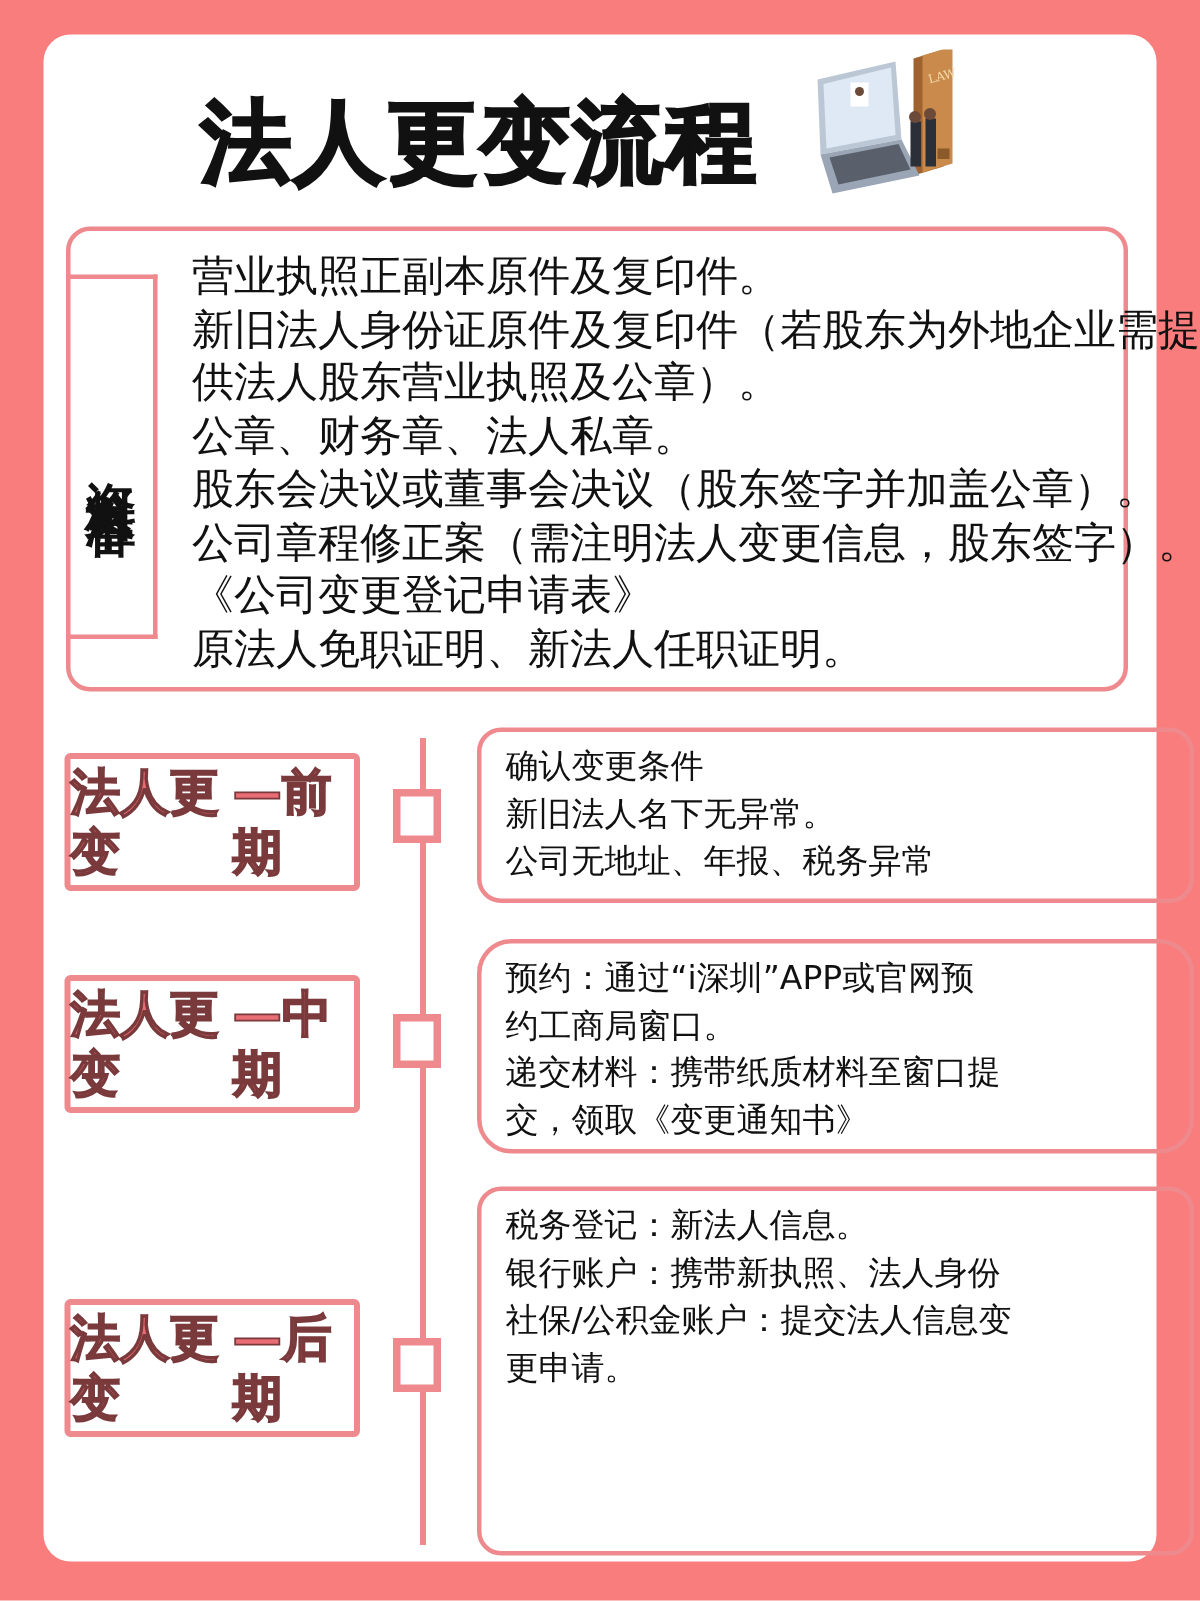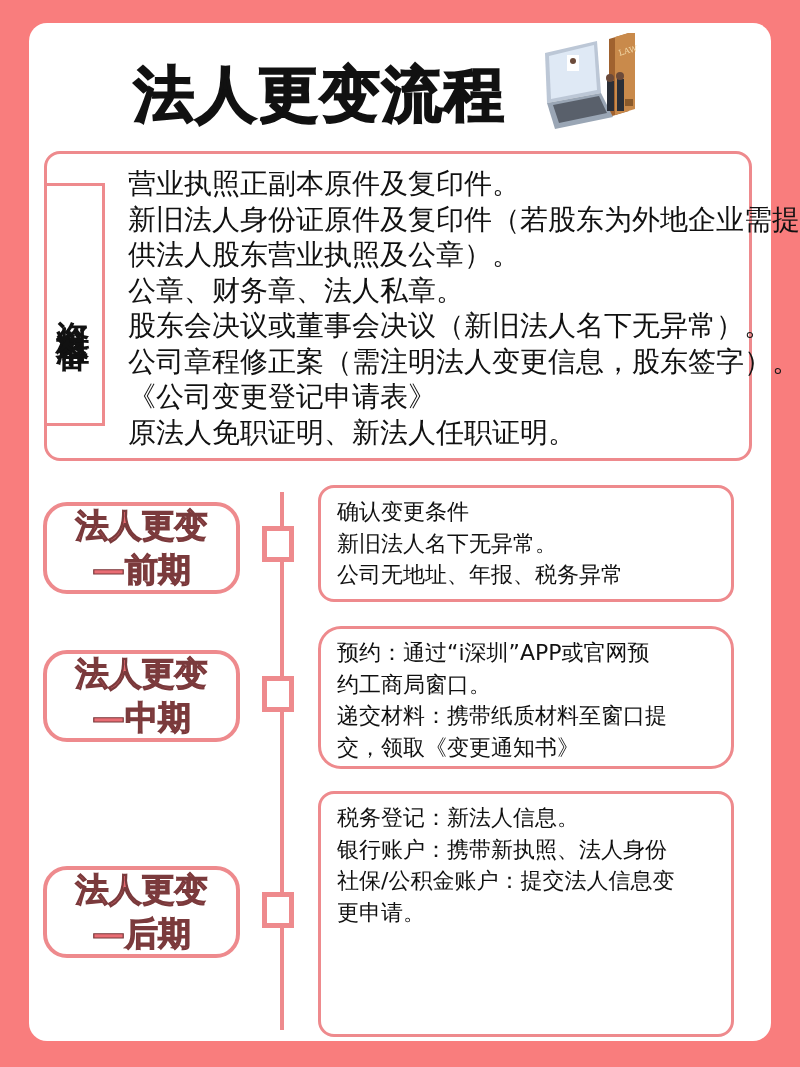--- a/index.html
+++ b/index.html
@@ -36,29 +36,29 @@
   }
   .prep-list { position: absolute; left: 128px; top: 166px; margin: 0; padding: 0; list-style: none; }
   .prep-list li { font-size: 28px; line-height: 35.5px; color: #111; white-space: nowrap; font-weight: 500; }
   .timeline-line { position: absolute; left: 280px; top: 492px; width: 4px; height: 538px; background: #ee8a8d; }
   .node {
     position: absolute; left: 262px; width: 32px; height: 36px;
     border: 5px solid #ee8a8d; background: #fff; box-sizing: border-box;
   }
   .phase {
     position: absolute; left: 43px; width: 197px; height: 92px;
-    border: 4px solid #ee8a8d; border-radius: 24px; box-sizing: border-box;
-    display: flex; flex-direction: column; align-items: center; justify-content: space-between;
+    border: 4px solid #ee8a8d; border-radius: 4px; box-sizing: border-box;
+    display: flex; align-items: center; justify-content: space-between;
   }
   .phase span {
     font-size: 33px; font-weight: 900; color: #e96d74; line-height: 40px;
     -webkit-text-stroke: 1.2px #7a3a3c;
   }
   .detail {
-    position: absolute; left: 318px; width: 416px;
+    position: absolute; left: 318px; width: 478px;
     border: 3px solid #ee8a8d; border-radius: 16px; box-sizing: border-box;
     padding: 8px 26px 0 16px;
   }
   .detail p { margin: 0; font-size: 22px; line-height: 31.5px; color: #111; font-weight: 500; }
 </style>
 </head>
 <body>
 
 <div class="card"></div>
 
@@ -83,21 +83,21 @@
 
 <div class="prep-box"></div>
 <div class="prep-label">
   <span>资料准备</span>
 </div>
 <ul class="prep-list">
   <li>营业执照正副本原件及复印件。</li>
   <li>新旧法人身份证原件及复印件（若股东为外地企业需提</li>
   <li>供法人股东营业执照及公章）。</li>
   <li>公章、财务章、法人私章。</li>
-  <li>股东会决议或董事会决议（新旧法人名下无异常）。</li>
+  <li>股东会决议或董事会决议（股东签字并加盖公章）。</li>
   <li>公司章程修正案（需注明法人变更信息，股东签字）。</li>
   <li>《公司变更登记申请表》</li>
   <li>原法人免职证明、新法人任职证明。</li>
 </ul>
 
 <div class="timeline-line"></div>
 
 <div class="phase" style="top:502px;">
   <span>法人更变</span>
   <span>—前期</span>

